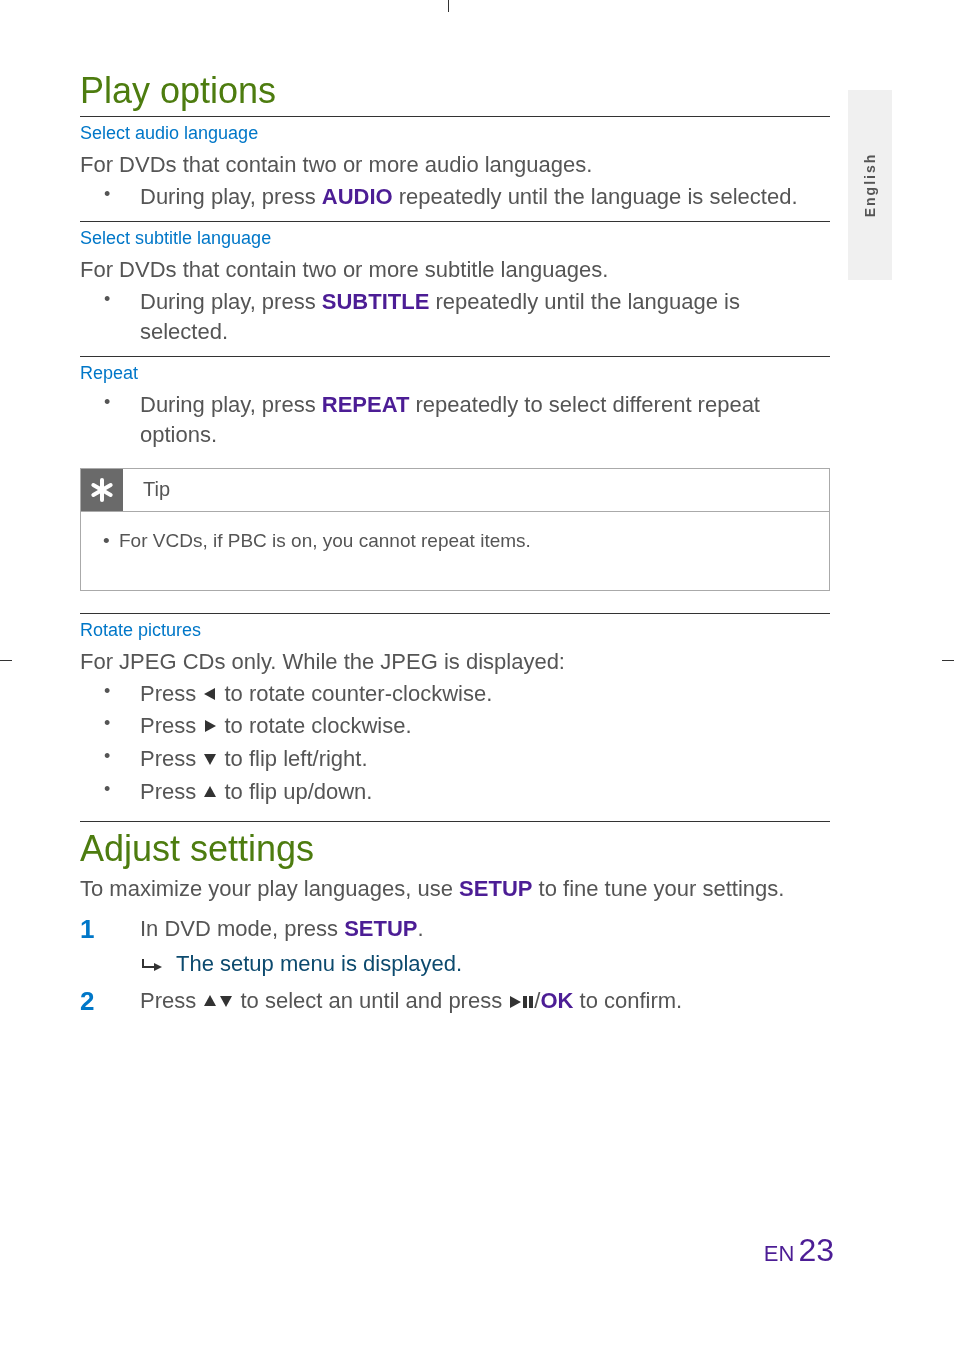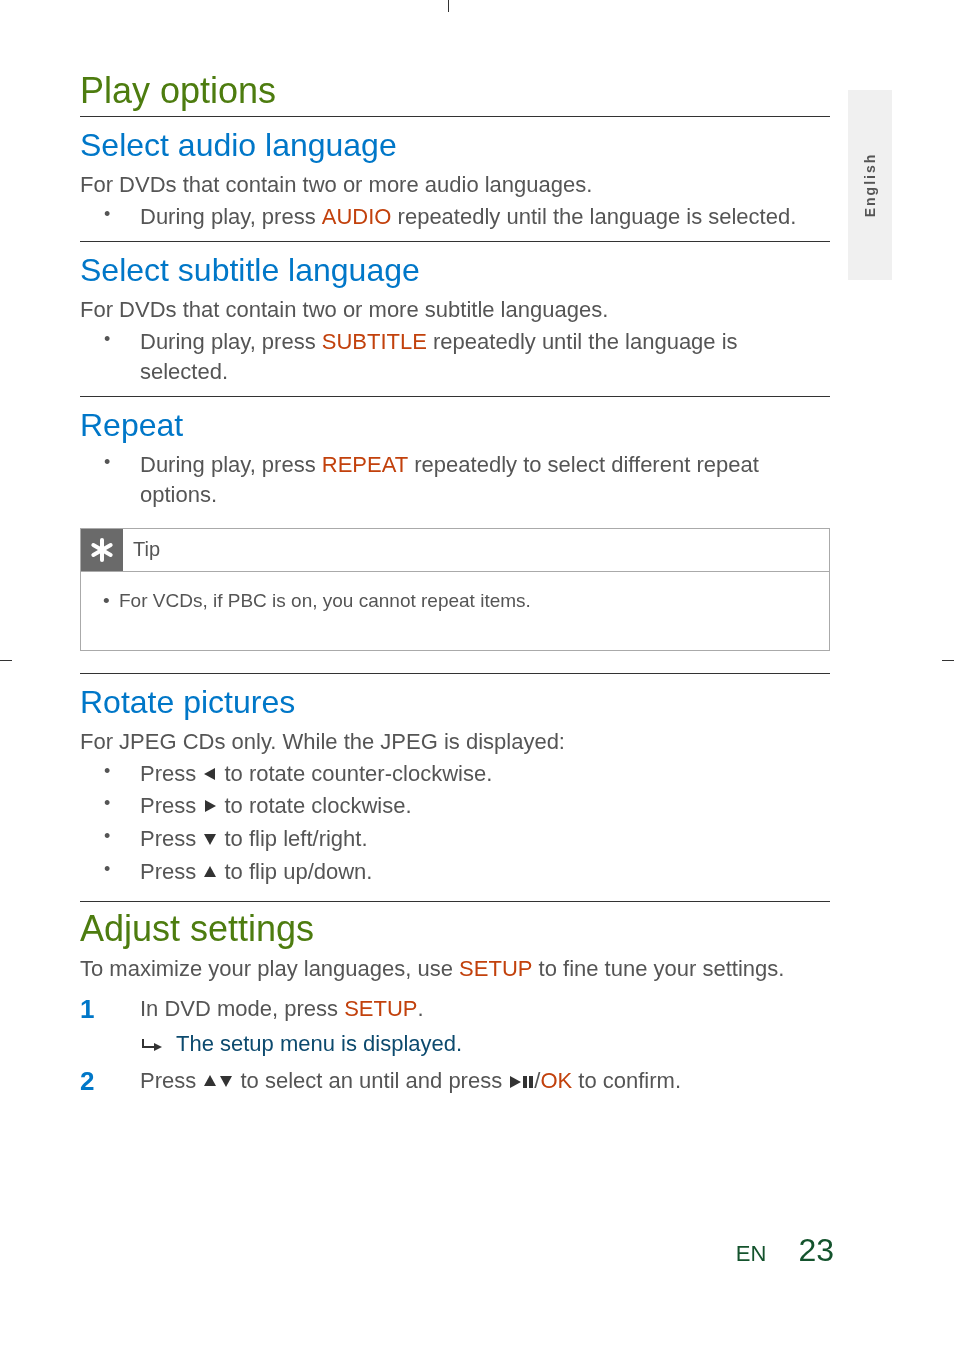--- a/index.html
+++ b/index.html
@@ -2,41 +2,41 @@
 <html><head>
 <meta charset="utf-8">
 <style>
   * { box-sizing: border-box; margin: 0; padding: 0; }
   html, body { width: 954px; height: 1351px; background: #fff; font-family: "Gill Sans", "Gill Sans MT", "Trebuchet MS", "Segoe UI", sans-serif; color: #4a4a4a; font-weight: 300; }
   .page { position: relative; width: 954px; height: 1351px; padding: 62px 80px 40px 80px; }
   .lang-tab { position: absolute; right: 62px; top: 90px; width: 44px; height: 190px; background: #f0f0f0; display: flex; align-items: center; justify-content: center; }
   .lang-tab-text { transform: rotate(-90deg); font-size: 14px; letter-spacing: 2px; color: #555; font-weight: 600; }
   .content { width: 750px; }
   h1 { color: #4d7c0f; font-weight: 300; font-size: 36px; margin-bottom: 4px; margin-top: 6px; }
-  h2 { color: #0077c8; font-weight: 300; font-size: 32px; margin-top: 10px; margin-bottom: 6px; }
+  h2 { color: #0077c8; font-weight: 300; font-size: 18px; margin-top: 2px; margin-bottom: 6px; }
   .rule { border: none; border-top: 1.5px solid #333; margin: 4px 0 6px 0; }
   p.body { font-size: 22px; line-height: 1.35; color: #555; margin-bottom: 2px; }
   ul.bullets { list-style: none; padding-left: 0; }
   ul.bullets li { font-size: 22px; line-height: 1.35; color: #555; padding-left: 60px; position: relative; margin-bottom: 2px; }
   ul.bullets li::before { content: "•"; position: absolute; left: 24px; top: 0; font-size: 18px; color: #555; }
-  .bold { font-weight: 400; color: #c2410c; }
+  .bold { font-weight: 700; color: #4c1d95; }
   .tip-box { border: 1px solid #aaa; margin: 18px 0 22px 0; }
-  .tip-header { display: flex; align-items: center; gap: 10px; padding: 0; border-bottom: 1px solid #aaa; }
+  .tip-header { display: flex; align-items: center; gap: 20px; padding: 0; border-bottom: 1px solid #aaa; }
   .tip-icon { width: 42px; height: 42px; background: #6a6a6a; display: flex; align-items: center; justify-content: center; }
   .tip-label { font-size: 20px; color: #555; font-weight: 400; }
   .tip-body { padding: 18px 18px 38px 18px; }
   .tip-body-item { font-size: 19px; color: #555; position: relative; padding-left: 20px; }
   .tip-body-item::before { content: "•"; position: absolute; left: 4px; top: 0; }
   ol.steps { list-style: none; padding-left: 0; margin-top: 8px; }
   ol.steps li { font-size: 22px; line-height: 1.5; color: #555; padding-left: 60px; position: relative; margin-bottom: 4px; }
   .step-num { position: absolute; left: 0; top: -2px; color: #0077c8; font-size: 26px; font-weight: 600; }
   .substep { padding-left: 36px; position: relative; font-size: 22px; color: #0c4a6e; margin-top: 2px; }
   .sub-arrow { position: absolute; left: 0; top: 4px; }
   .tri { display: inline-block; vertical-align: -1px; }
-  .footer { position: absolute; bottom: 82px; right: 120px; font-size: 22px; color: #14532d; display: flex; gap: 32px; align-items: baseline; text-align: right; }
+  .footer { position: absolute; bottom: 82px; right: 120px; font-size: 22px; color: #4c1d95; display: flex; gap: 4px; align-items: baseline; text-align: right; }
   .footer .pn { font-size: 32px; }
   .crop-tl, .crop-tr, .crop-l, .crop-r, .crop-bl, .crop-br { position: absolute; background: #333; }
   .crop-tl { top: 0; left: 448px; width: 1px; height: 12px; }
   .crop-l  { top: 660px; left: 0; width: 12px; height: 1px; }
   .crop-r  { top: 660px; right: 0; width: 12px; height: 1px; }
   .crop-blh { bottom: 0; left: 0; width: 12px; height: 1px; }
   .crop-brh { bottom: 0; right: 0; width: 12px; height: 1px; }
 </style>
 </head>
 <body>

